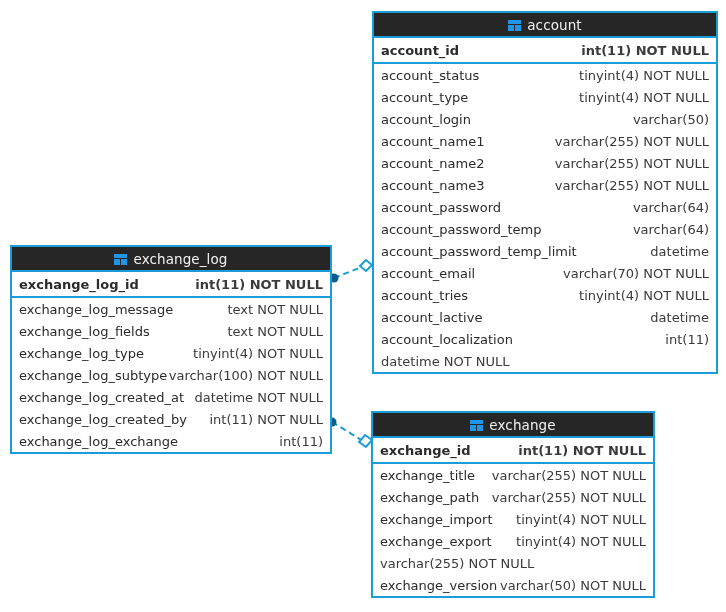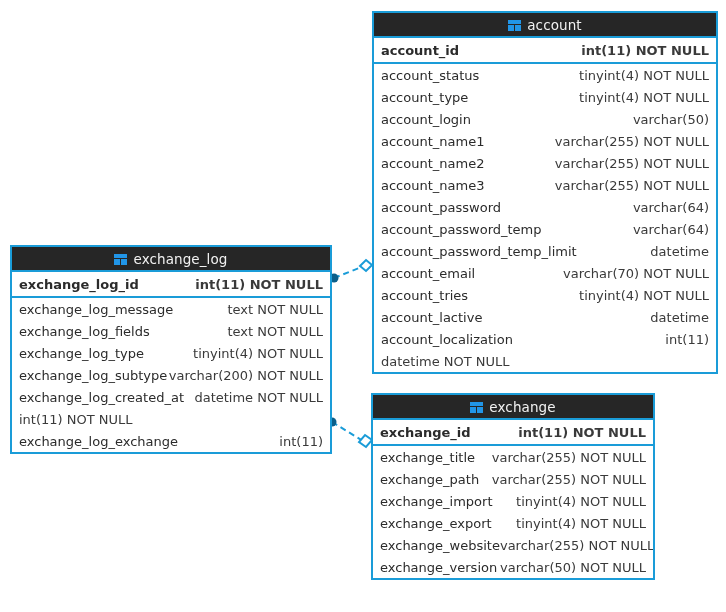--- a/index.html
+++ b/index.html
@@ -83,21 +83,21 @@
     border-bottom: 2px solid #1a9cd8;
     height: 26px;
   }
   .row.pk .col-type { font-weight: bold; }
 
   .rows .row:first-child { margin-top: 0; }
 
   
   #entity-account      { left: 372px; top: 11px;  width: 346px; }
   #entity-exchange-log { left: 10px;  top: 245px; width: 322px; }
-  #entity-exchange     { left: 371px; top: 393px; width: 284px; }
+  #entity-exchange     { left: 371px; top: 411px; width: 284px; }
 
   
   .connector { position: absolute; overflow: visible; pointer-events: none; }
   .conn-line {
     stroke: #1a9cd8;
     stroke-width: 2;
     stroke-dasharray: 6 4;
     fill: none;
   }
   .conn-dot { fill: #0b5f8a; }
@@ -213,27 +213,28 @@
       <div class="row">
         <span class="col-name">exchange_log_fields</span>
         <span class="col-type">text NOT NULL</span>
       </div>
       <div class="row">
         <span class="col-name">exchange_log_type</span>
         <span class="col-type">tinyint(4) NOT NULL</span>
       </div>
       <div class="row">
         <span class="col-name">exchange_log_subtype</span>
-        <span class="col-type">varchar(200) NOT NULL</span>
+        <span class="col-type">varchar(100) NOT NULL</span>
       </div>
       <div class="row">
         <span class="col-name">exchange_log_created_at</span>
         <span class="col-type">datetime NOT NULL</span>
       </div>
       <div class="row">
+        <span class="col-name">exchange_log_created_by</span>
         <span class="col-type">int(11) NOT NULL</span>
       </div>
       <div class="row">
         <span class="col-name">exchange_log_exchange</span>
         <span class="col-type">int(11)</span>
       </div>
     </div>
   </div>
 
   <div class="entity" id="entity-exchange">
@@ -260,21 +261,20 @@
       </div>
       <div class="row">
         <span class="col-name">exchange_import</span>
         <span class="col-type">tinyint(4) NOT NULL</span>
       </div>
       <div class="row">
         <span class="col-name">exchange_export</span>
         <span class="col-type">tinyint(4) NOT NULL</span>
       </div>
       <div class="row">
-        <span class="col-name">exchange_website</span>
         <span class="col-type">varchar(255) NOT NULL</span>
       </div>
       <div class="row">
         <span class="col-name">exchange_version</span>
         <span class="col-type">varchar(50) NOT NULL</span>
       </div>
     </div>
   </div>
 
 </div>

